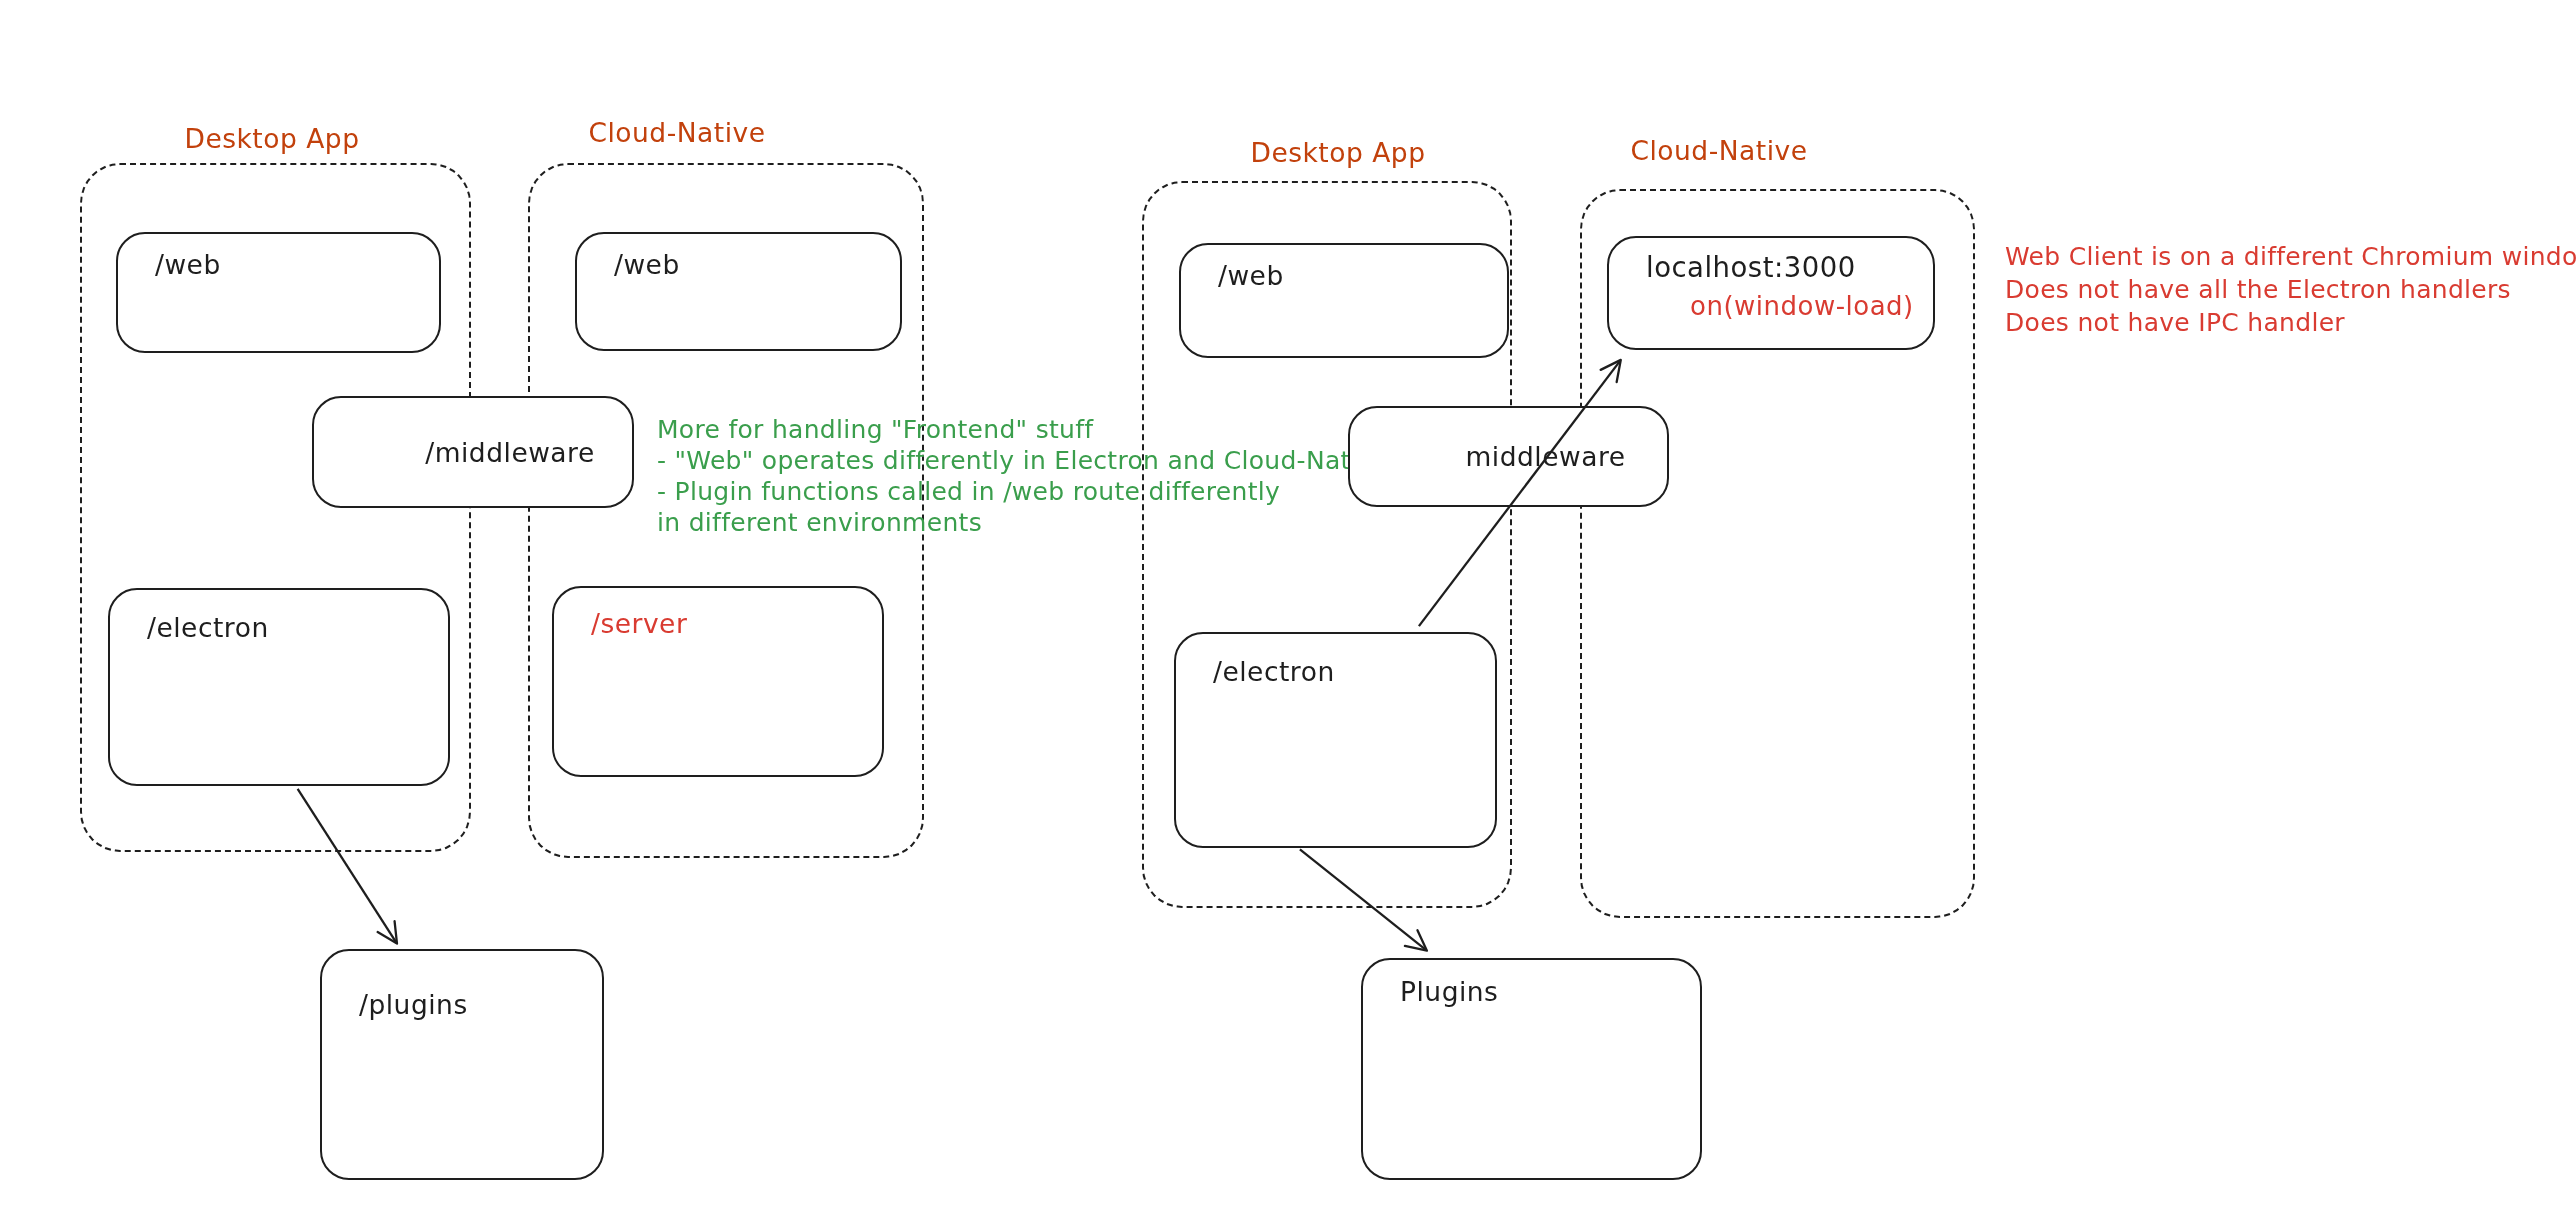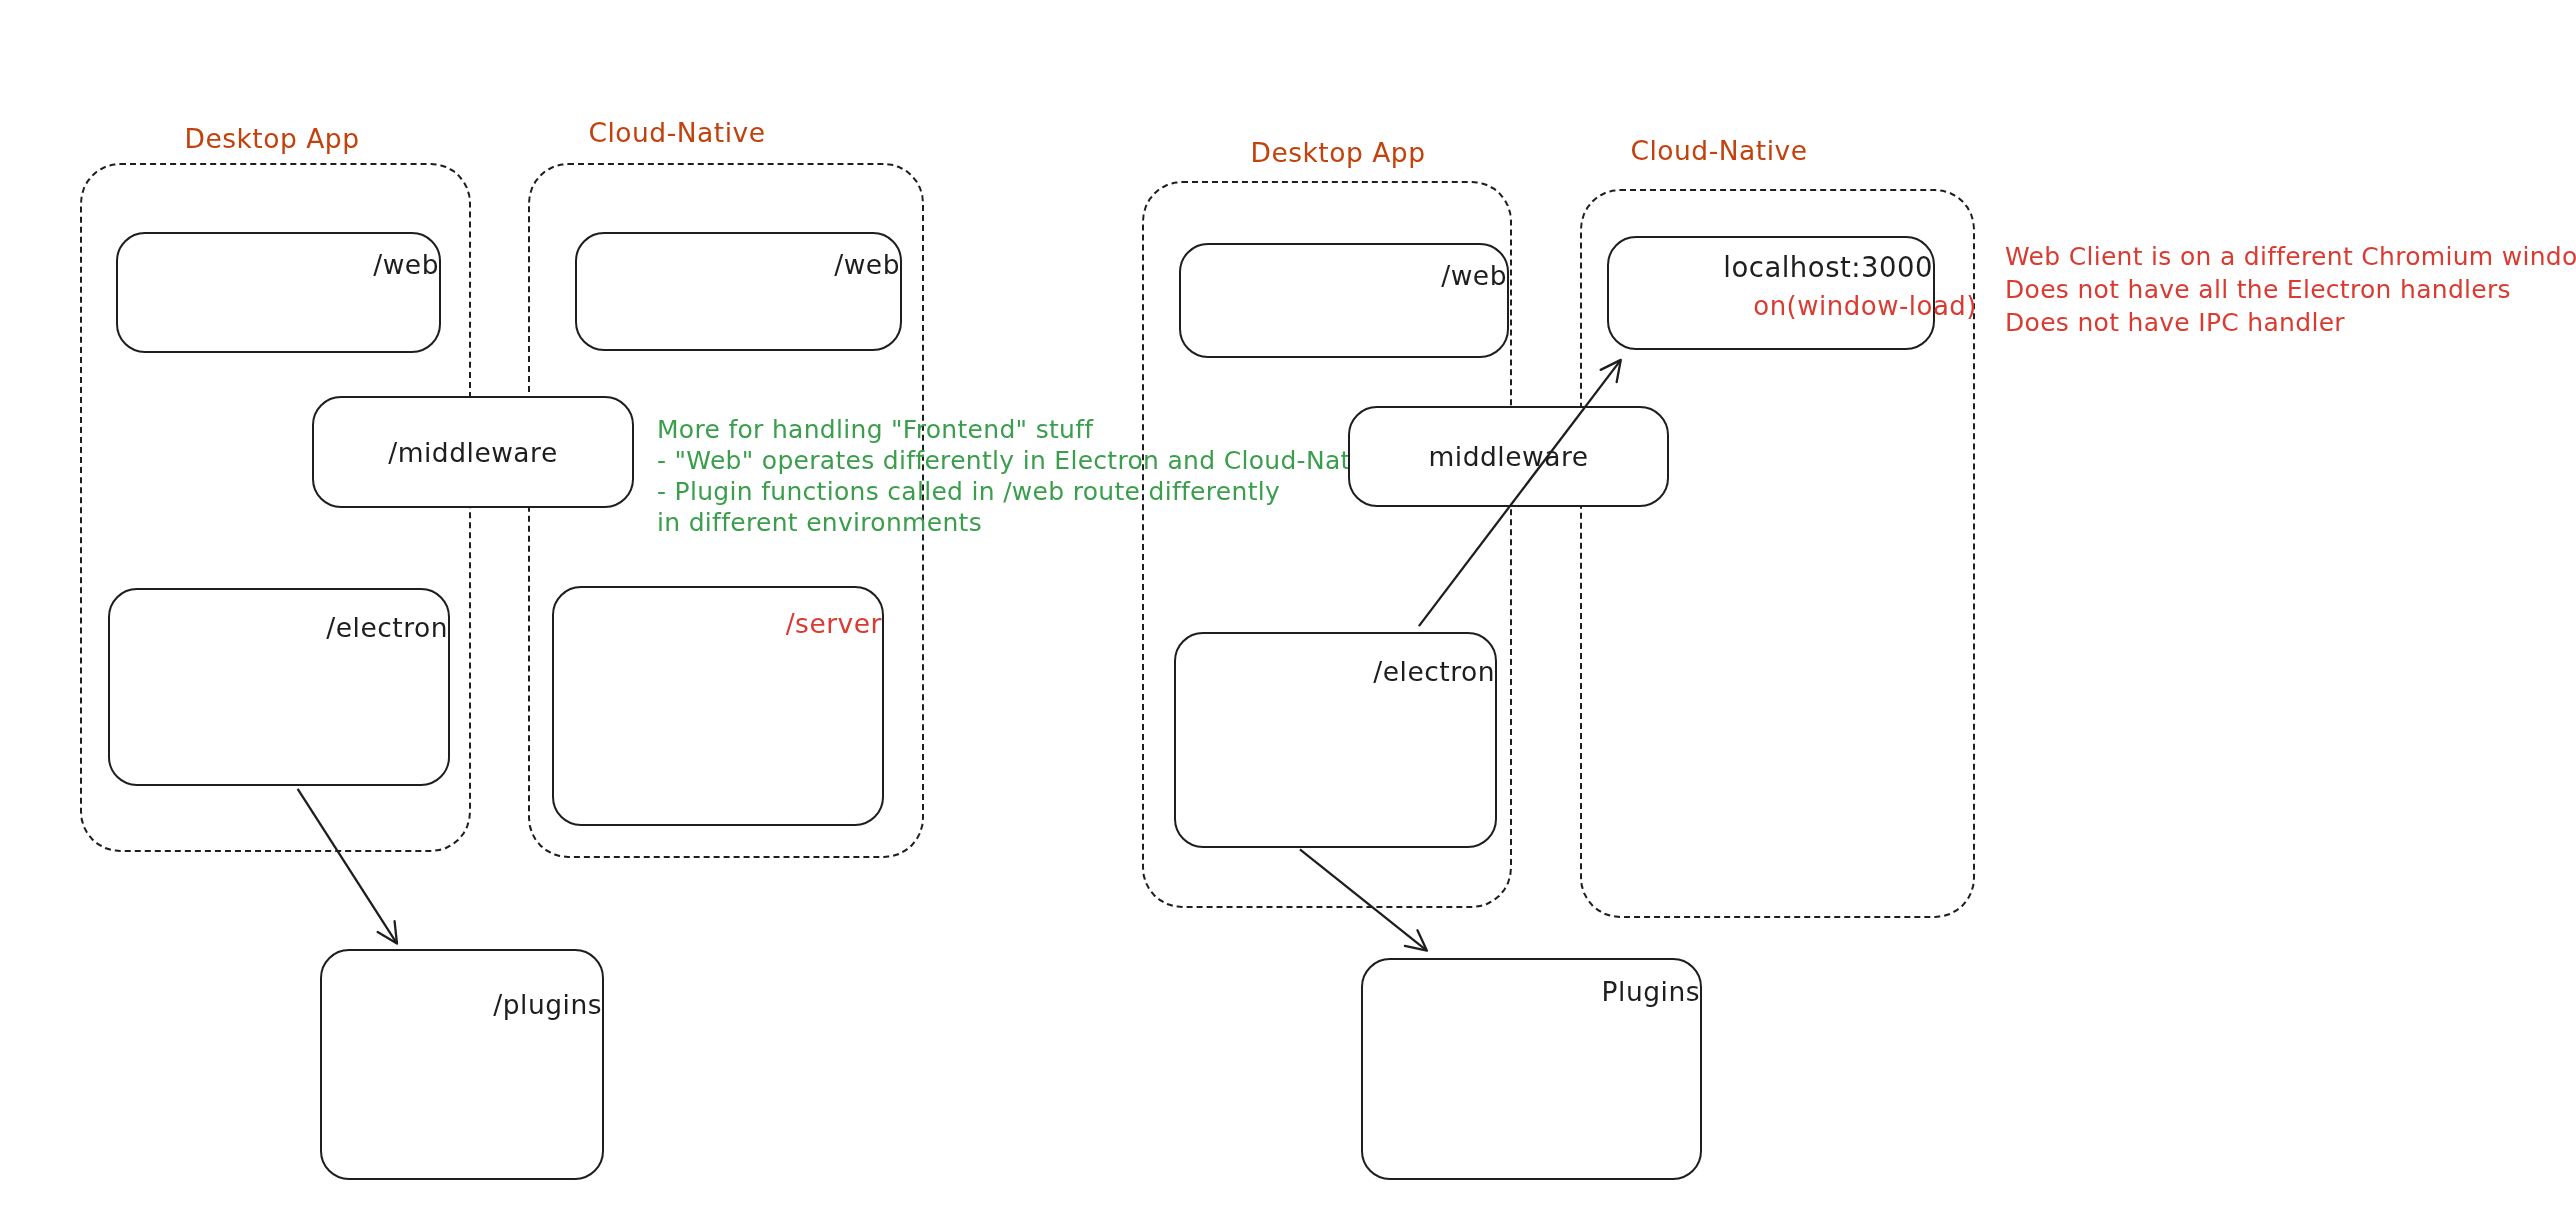--- a/index.html
+++ b/index.html
@@ -16,22 +16,22 @@
   }
   .container{
     position:absolute;border:2.7px dashed #1e1e1e;border-radius:40px;
     background:transparent;
   }
   .node{
     position:absolute;border:2.7px solid #1e1e1e;border-radius:29px;
     background:#ffffff;box-sizing:border-box;
   }
   .node-label{
-    width:100%;text-align:right;font-size:26.5px;letter-spacing:0.5px;
-    color:#1e1e1e;white-space:nowrap;
+    width:100%;text-align:left;font-size:26.5px;letter-spacing:0.5px;
+    color:#1e1e1e;white-space:nowrap;margin-left:37px;
   }
   .vcenter{display:flex;align-items:center;justify-content:center;height:100%;}
   .red{color:#d93b31;}
   .note{position:absolute;white-space:nowrap;letter-spacing:0.3px;}
   .note div{font-size:25px;}
   .note-green{color:#3a9e4c;}
   .note-green div{line-height:31px;}
   .note-red{color:#d93b31;}
   .note-red div{line-height:33px;}
   svg.arrows{position:absolute;left:0;top:0;pointer-events:none;}
@@ -54,21 +54,21 @@
 </div>
 
 <div class="node" style="left:312px;top:396px;width:322px;height:112px">
   <div class="node-label vcenter">/middleware</div>
 </div>
 
 <div class="node" style="left:108px;top:588px;width:342px;height:198px">
   <div class="node-label" style="padding-top:22px">/electron</div>
 </div>
 
-<div class="node" style="left:552px;top:586px;width:332px;height:240px">
+<div class="node" style="left:552px;top:586px;width:332px;height:191px">
   <div class="node-label red" style="padding-top:20px">/server</div>
 </div>
 
 <div class="node" style="left:320px;top:949px;width:284px;height:231px">
   <div class="node-label" style="padding-top:38px">/plugins</div>
 </div>
 
 <div class="note note-green" style="left:657px;top:414px">
   <div>More for handling "Frontend" stuff</div>
   <div>- "Web" operates differently in Electron and Cloud-Native</div>

